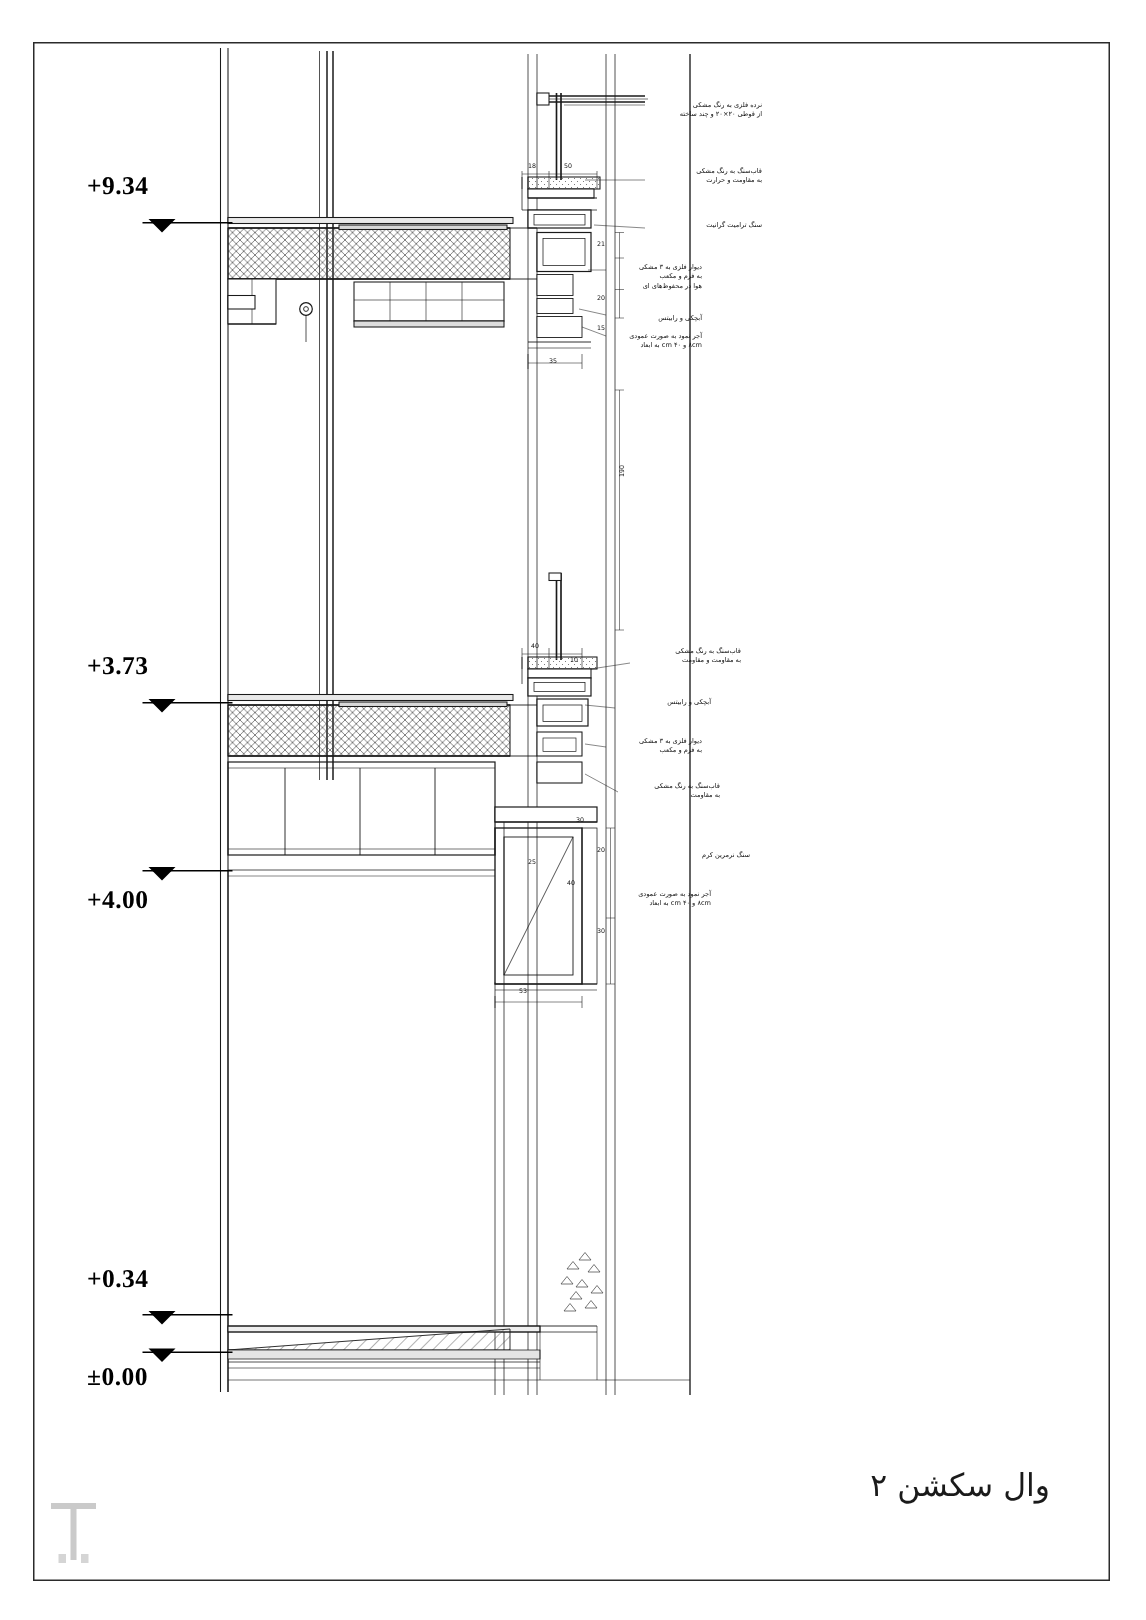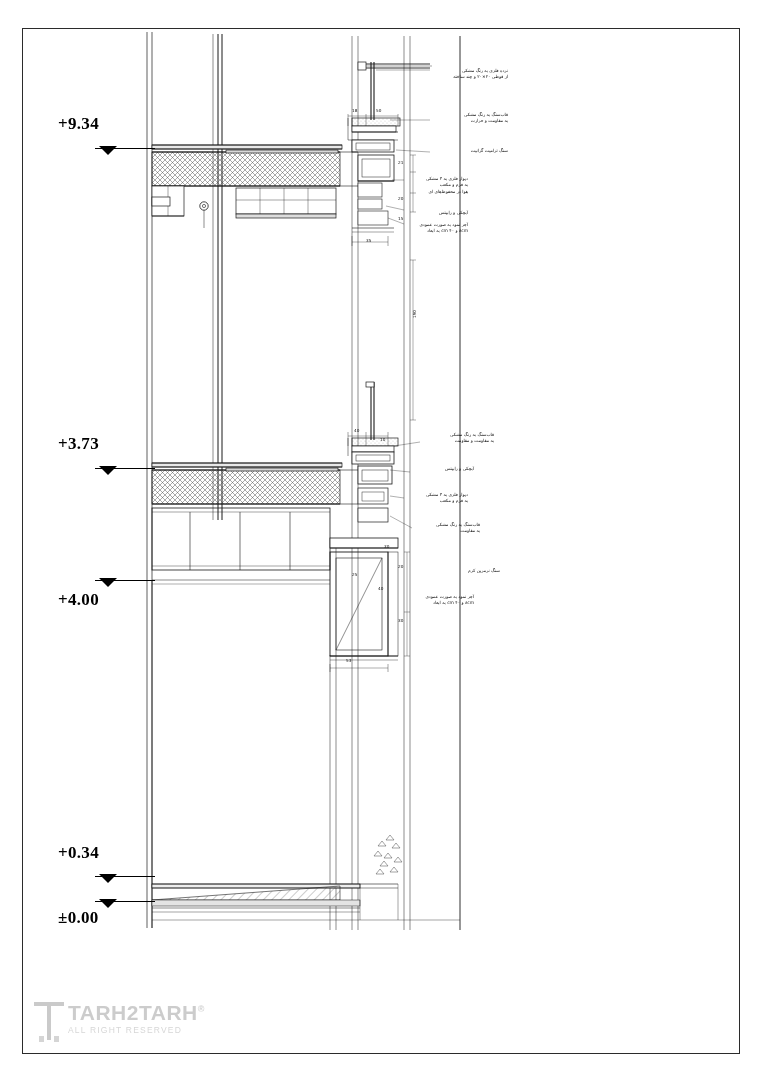--- a/index.html
+++ b/index.html
@@ -416,29 +416,24 @@
     <div class="dim" style="left:380px; top:437px;">10</div>
     <div class="dim" style="left:384px; top:544px;">30</div>
     <div class="dim" style="left:352px; top:572px;">25</div>
     <div class="dim" style="left:398px; top:564px;">20</div>
     <div class="dim" style="left:378px; top:586px;">40</div>
     <div class="dim" style="left:398px; top:618px;">30</div>
     <div class="dim" style="left:346px; top:658px;">53</div>
     <div class="dim-v" style="left:412px; top:318px;">190</div>
   </div>
 
+  <div class="title-fa" style="left:520px; top:978px; width:180px; text-align:right;">وال سکشن ۲</div>
 
   <div class="logo-wrap">
     <div class="logo-mark">
       <div class="bar-top"></div>
       <div class="stem"></div>
       <div class="serif-l"></div>
       <div class="serif-r"></div>
     </div>
-    <div class="logo-text">
-      <div class="logo-name">
-        <span>TARH2TARH</span><span class="logo-reg">®</span>
-      </div>
-      <div class="logo-sub">ALL RIGHT RESERVED</div>
-    </div>
   </div>
 
 </div>
 
 </body></html>

